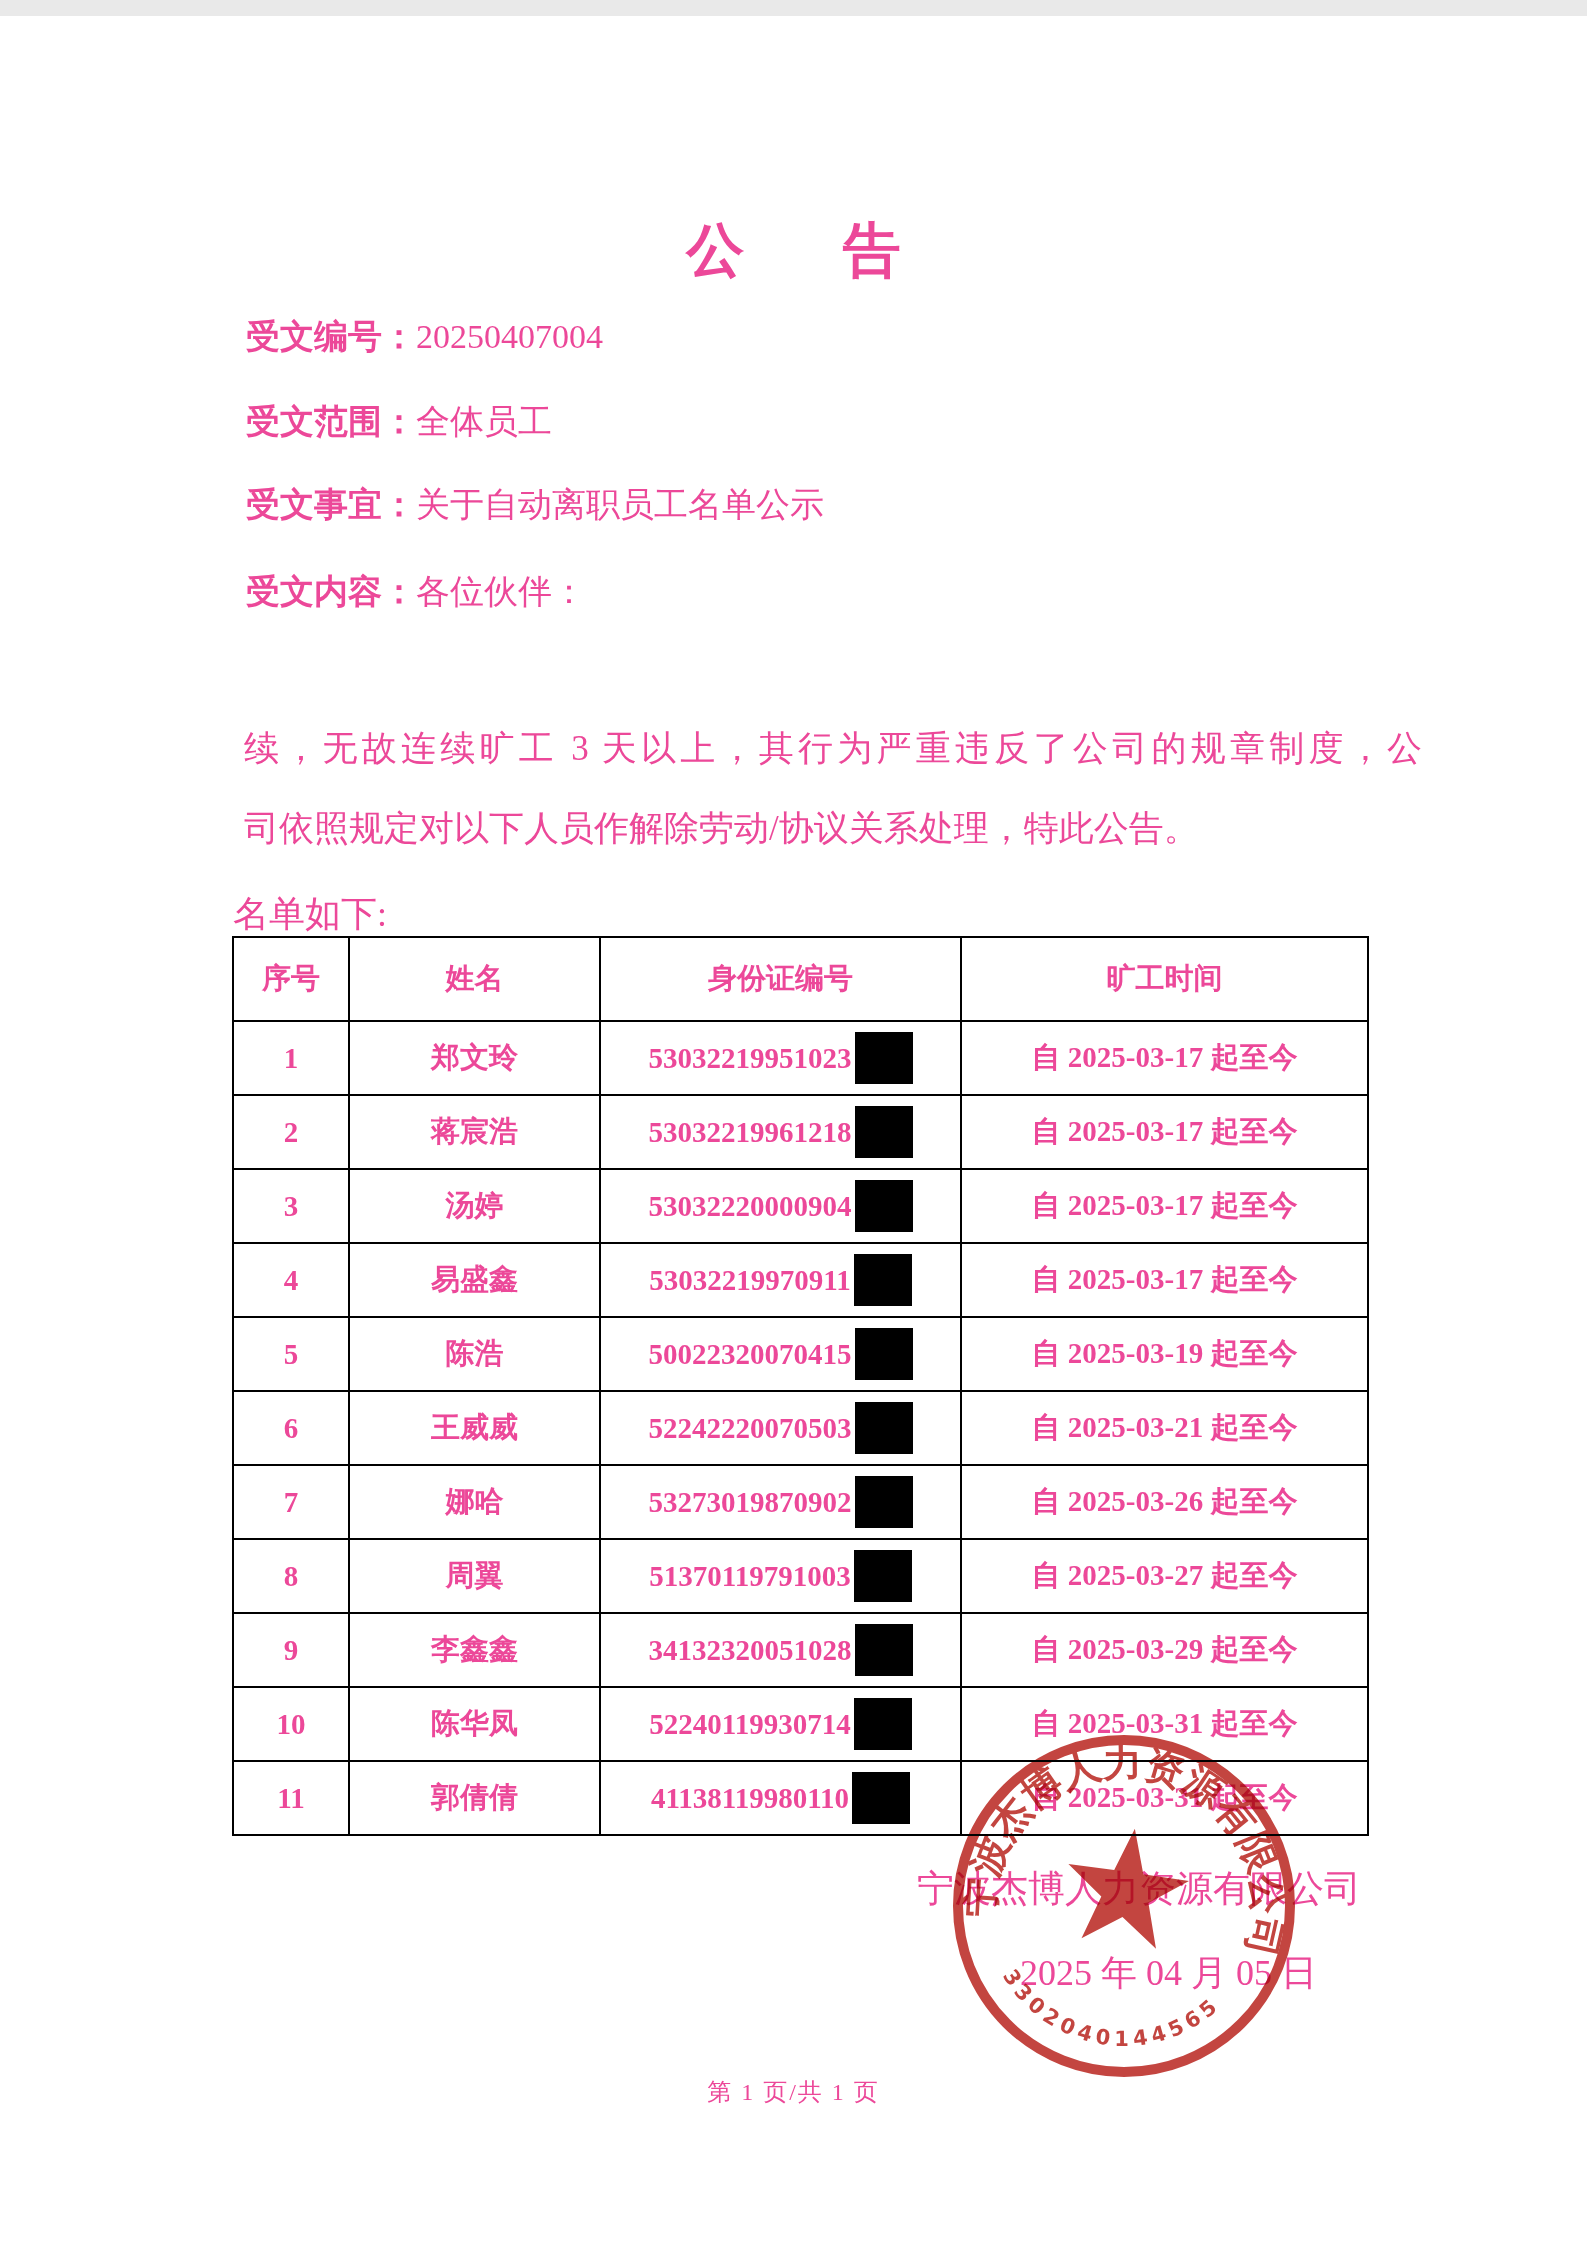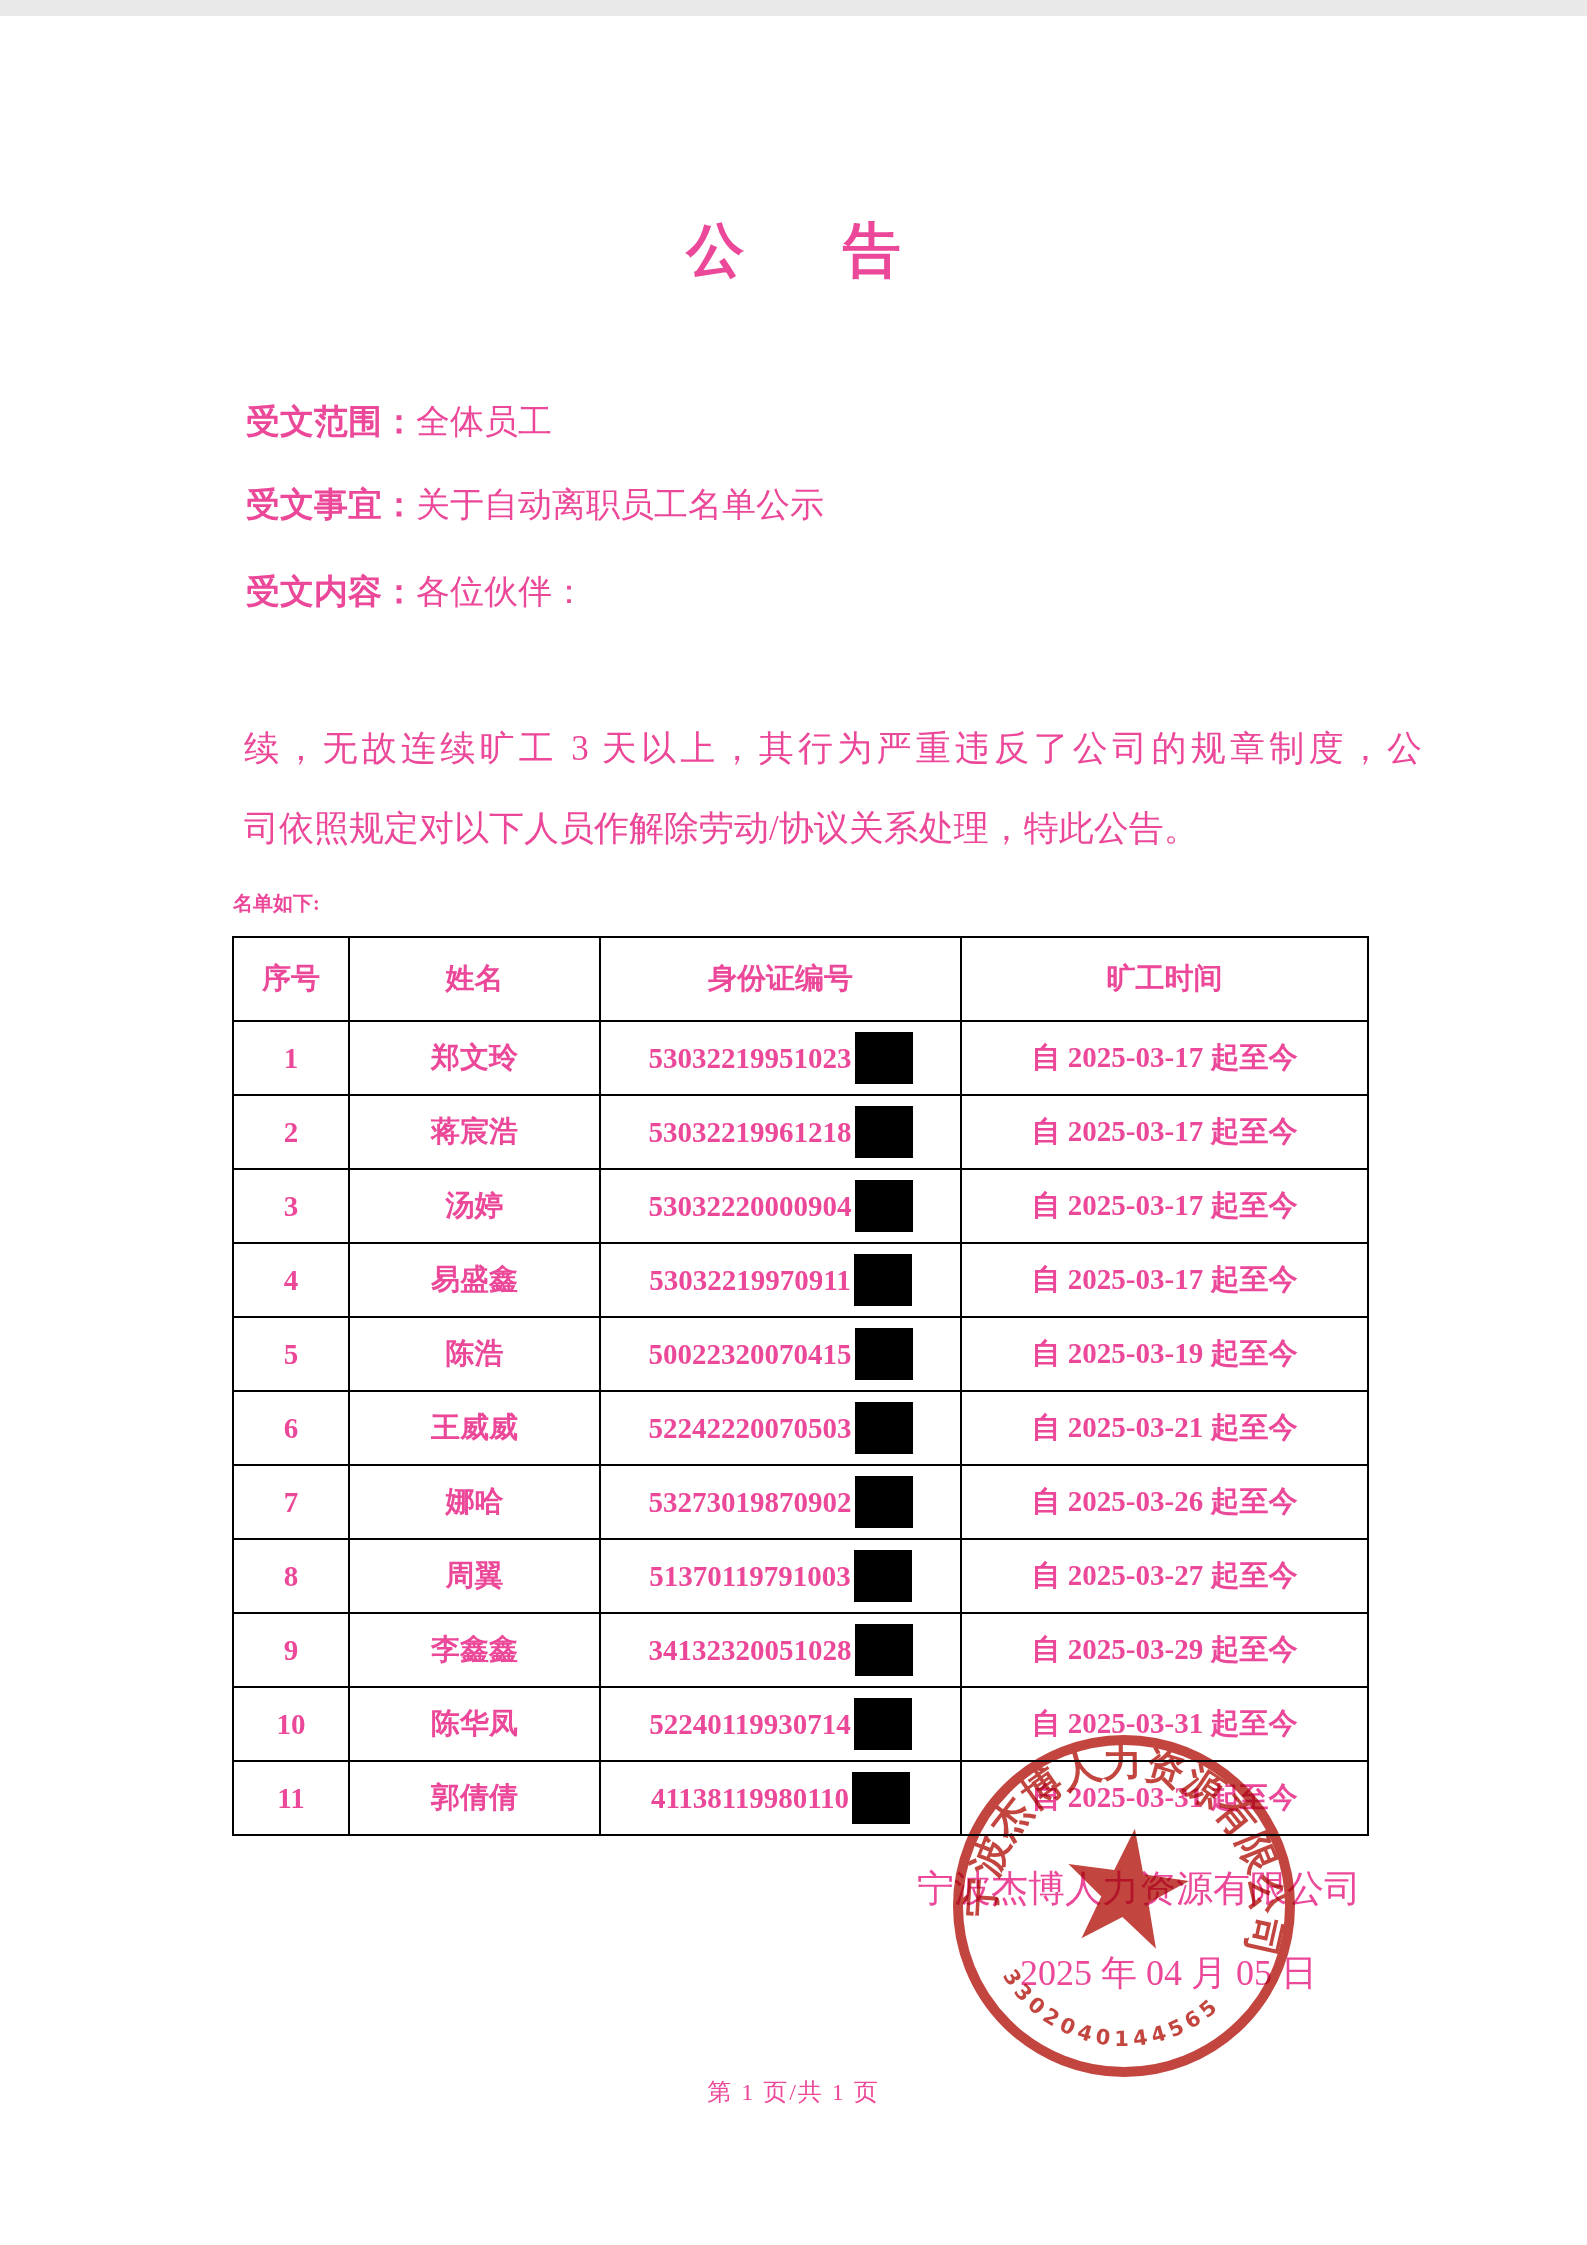--- a/index.html
+++ b/index.html
@@ -31,21 +31,21 @@
     white-space:nowrap;
   }
   .body-line.justify {
     white-space:normal;
     text-align:justify;
     text-align-last:justify;
   }
   .body-line.indent { text-indent:76px; }
   .list-label {
     position:absolute; left:233px; top:874px;
-    font-size:20px; font-weight:bold;
+    font-size:36px; font-weight:normal;
   }
   table.roster {
     position:absolute; left:232px; top:920px;
     width:1135px;
     border-collapse:collapse;
     table-layout:fixed;
   }
   table.roster th, table.roster td {
     border:2px solid #000;
     text-align:center; vertical-align:middle;
@@ -85,20 +85,23 @@
     letter-spacing:2px;
   }
 </style>
 </head>
 <body>
 
 <div class="page">
 
   <div class="doc-title">公  告</div>
 
+  <div class="meta-line" style="top:298px;">
+    <span class="meta-label">受文编号：</span><span class="meta-value">20250407004</span>
+  </div>
   <div class="meta-line" style="top:383px;">
     <span class="meta-label">受文范围：</span><span class="meta-value">全体员工</span>
   </div>
   <div class="meta-line" style="top:466px;">
     <span class="meta-label">受文事宜：</span><span class="meta-value">关于自动离职员工名单公示</span>
   </div>
   <div class="meta-line" style="top:553px;">
     <span class="meta-label">受文内容：</span><span class="meta-value">各位伙伴：</span>
   </div>
 

